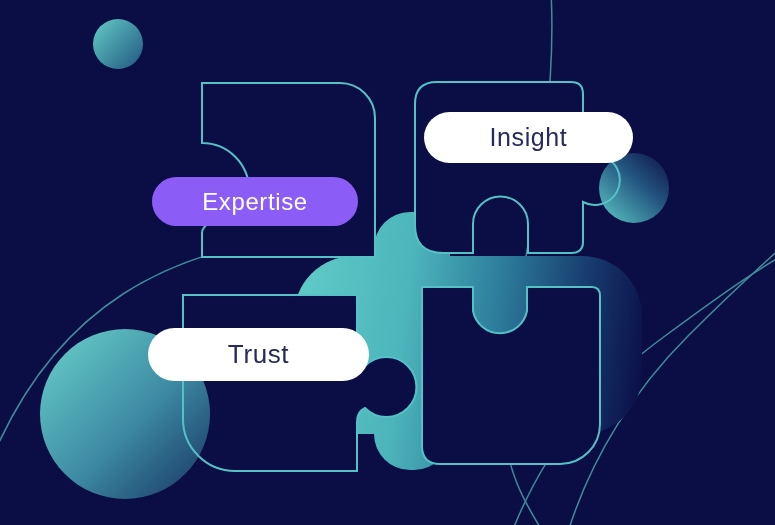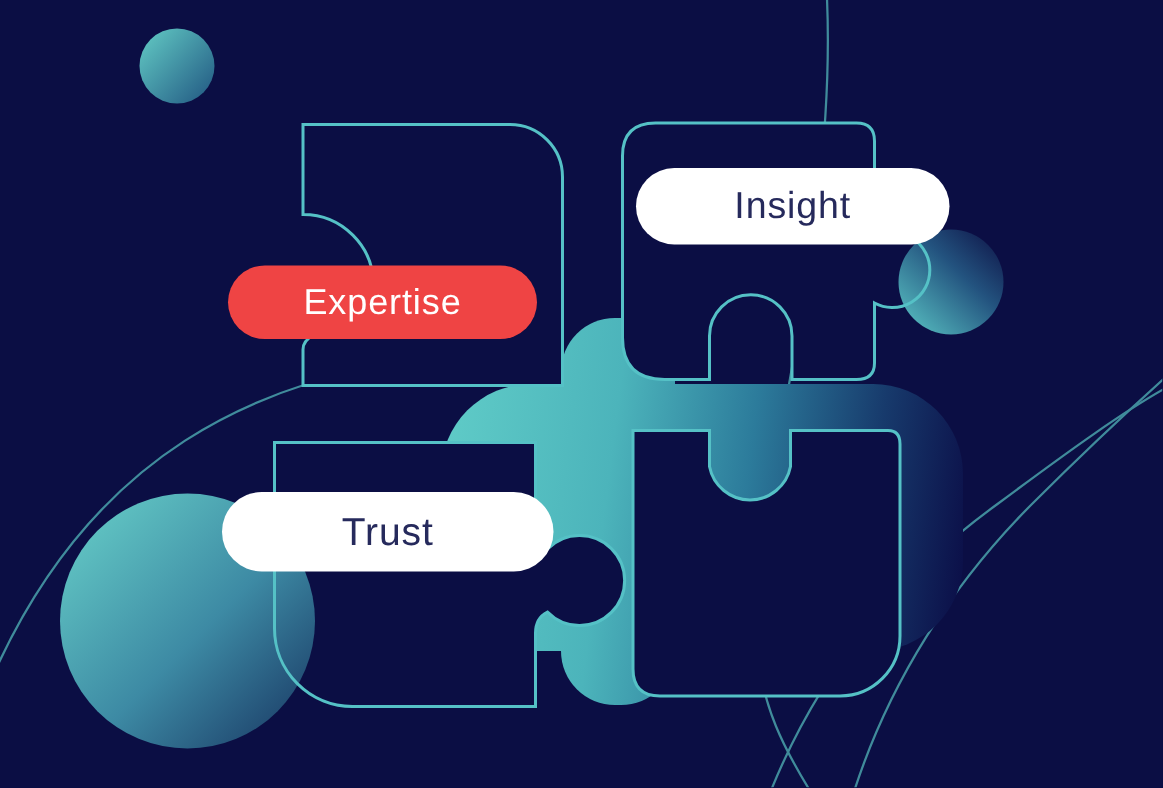--- a/index.html
+++ b/index.html
@@ -26,21 +26,21 @@
     display: flex;
     align-items: center;
     justify-content: center;
     border-radius: 999px;
     font-size: 25px;
     font-weight: 400;
     letter-spacing: 0.6px;
     white-space: nowrap;
     user-select: none;
   }
-  .pill-teal  { background: #ef4444; color: #ffffff; }
+  .pill-teal  { background: #8b5cf6; color: #ffffff; }
   .pill-white { background: #ffffff; color: #262a5c; }
   .pill-expertise  { left: 152px; top: 177px; width: 206px; height: 49px; font-size: 24px; }
   .pill-insight    { left: 424px; top: 112px; width: 209px; height: 51px; }
   .pill-trust      { left: 148px; top: 328px; width: 221px; height: 53px; font-size: 26px; }
   .pill-experience { left: 415px; top: 374px; width: 221px; height: 59px; font-size: 26px; }
 </style>
 </head>
 <body>
 
 <div class="stage">

